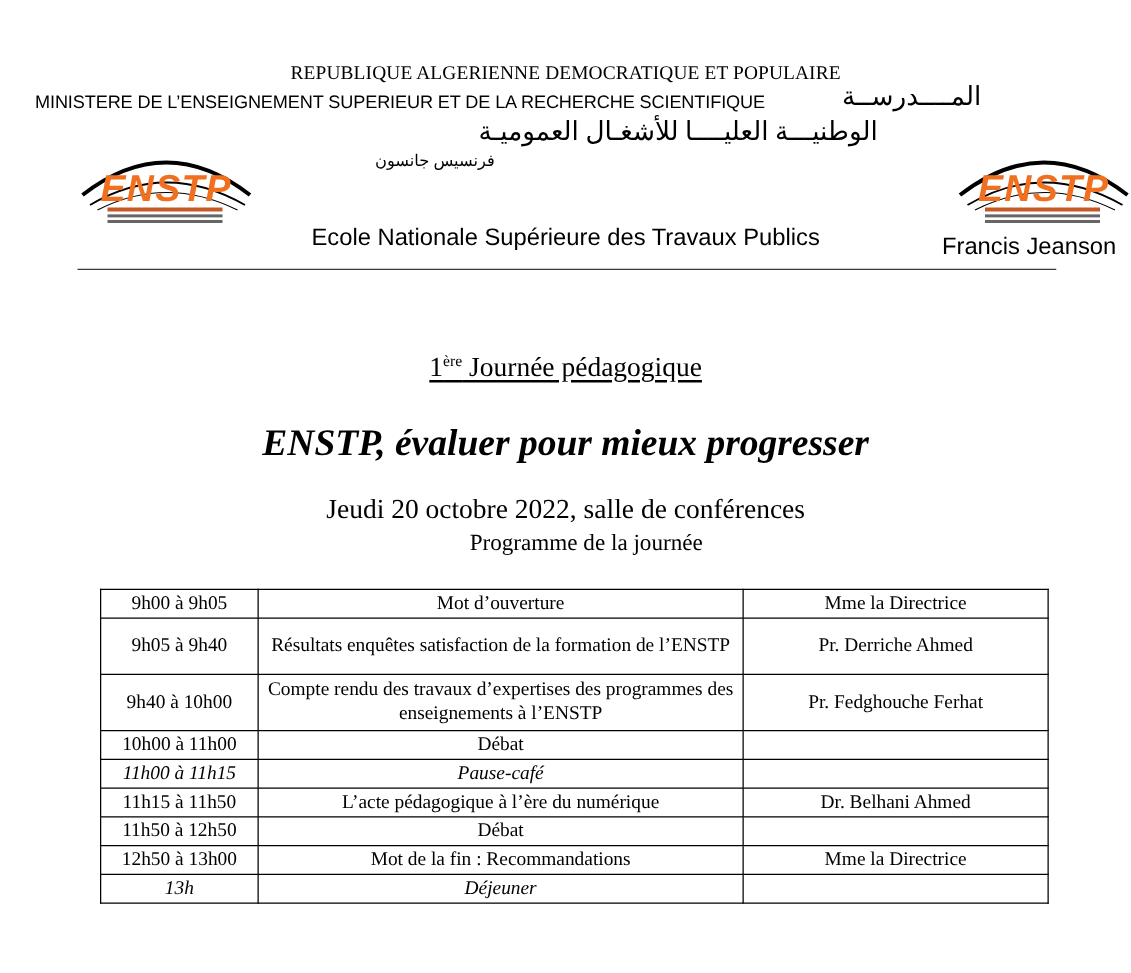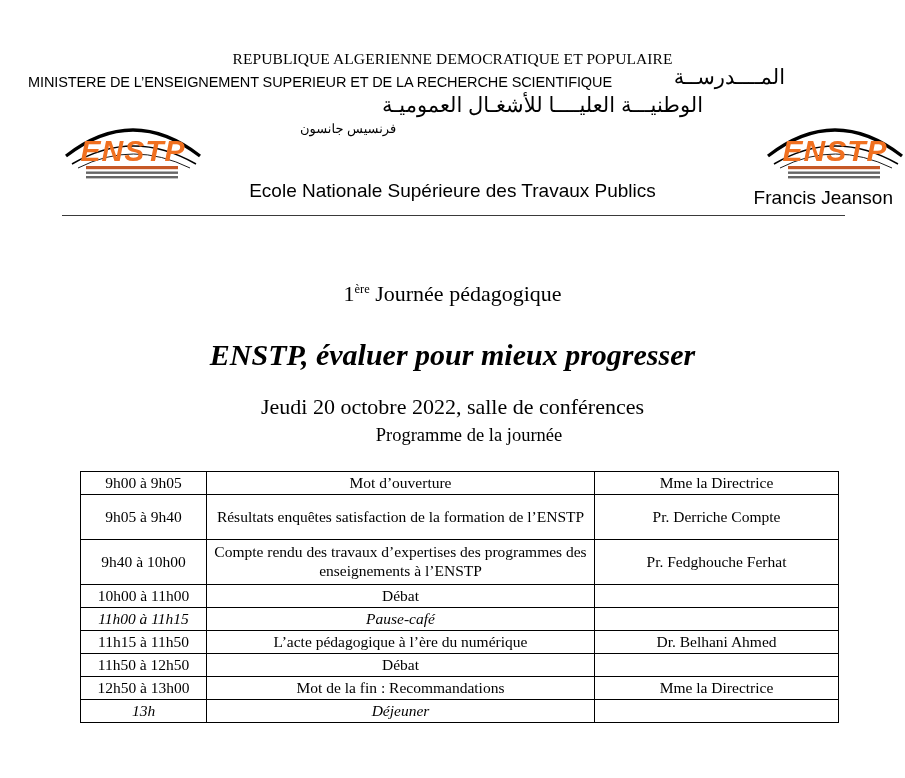--- a/index.html
+++ b/index.html
@@ -49,21 +49,21 @@
   }
 
   
   .arabic-block {
     position: absolute;
     top: 64px;
     left: 300px;
     width: 485px;
     text-align: center;
     direction: rtl;
-    font-family: Liberation Sans, sans-serif;
+    font-family: Liberation Serif, serif;
     line-height: 1.28;
   }
   .arabic-1 {
     font-size: 21px;
     text-align: right;
     padding-right: 0px;
     white-space: nowrap;
   }
   .arabic-2 {
     font-size: 21px;
@@ -120,20 +120,21 @@
   
   .title-main {
     position: absolute;
     top: 281px;
     left: 0; right: 0;
     text-align: center;
     font-size: 22px;
     white-space: nowrap;
   }
   .title-main .u {
+    text-decoration: underline;
     text-underline-offset: 3px;
   }
   .title-main sup {
     font-size: 12.5px;
     vertical-align: super;
     line-height: 0;
   }
 
   .title-sub {
     position: absolute;
@@ -253,21 +254,21 @@
   </colgroup>
   <tbody>
       <tr>
         <td>9h00 à 9h05</td>
         <td>Mot d’ouverture</td>
         <td>Mme la Directrice</td>
       </tr>
       <tr>
         <td class="tall">9h05 à 9h40</td>
         <td class="tall">Résultats enquêtes satisfaction de la formation de l’ENSTP</td>
-        <td class="tall">Pr. Derriche Compte</td>
+        <td class="tall">Pr. Derriche Ahmed</td>
       </tr>
       <tr>
         <td class="tall">9h40 à 10h00</td>
         <td class="tall">Compte rendu des travaux d’expertises des programmes des enseignements à l’ENSTP</td>
         <td class="tall">Pr. Fedghouche Ferhat</td>
       </tr>
       <tr>
         <td>10h00 à 11h00</td>
         <td>Débat</td>
         <td></td>

